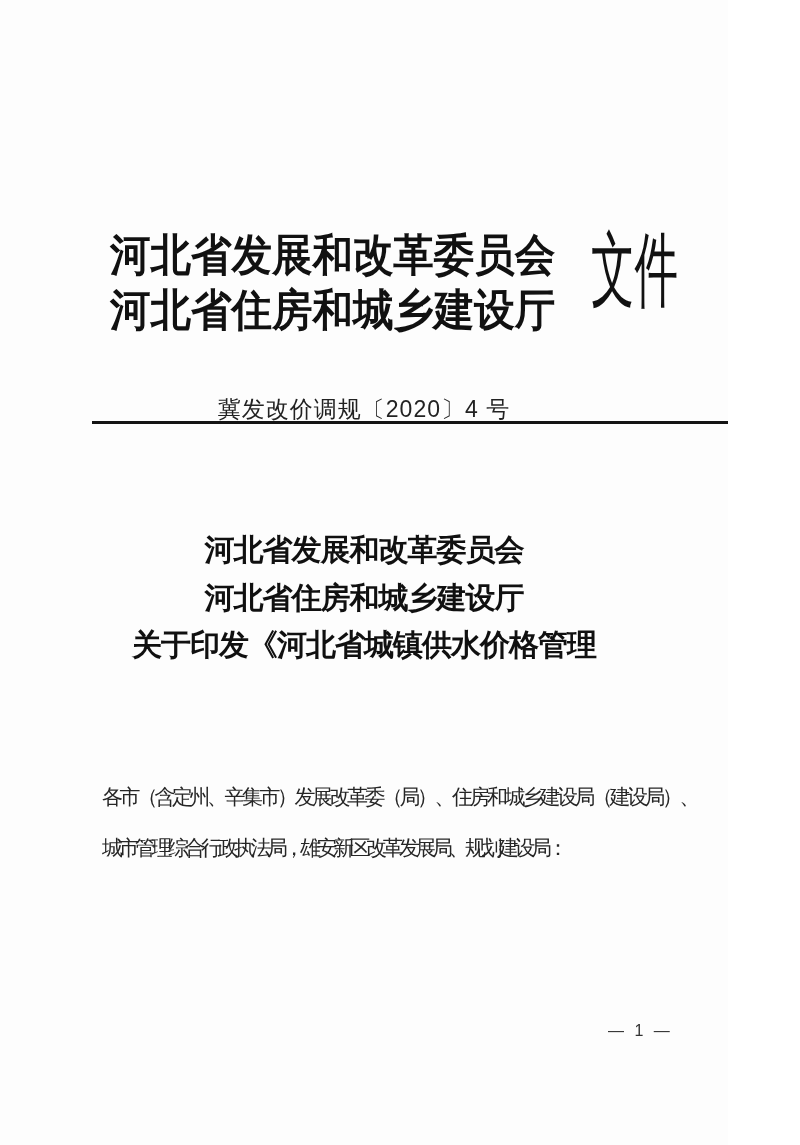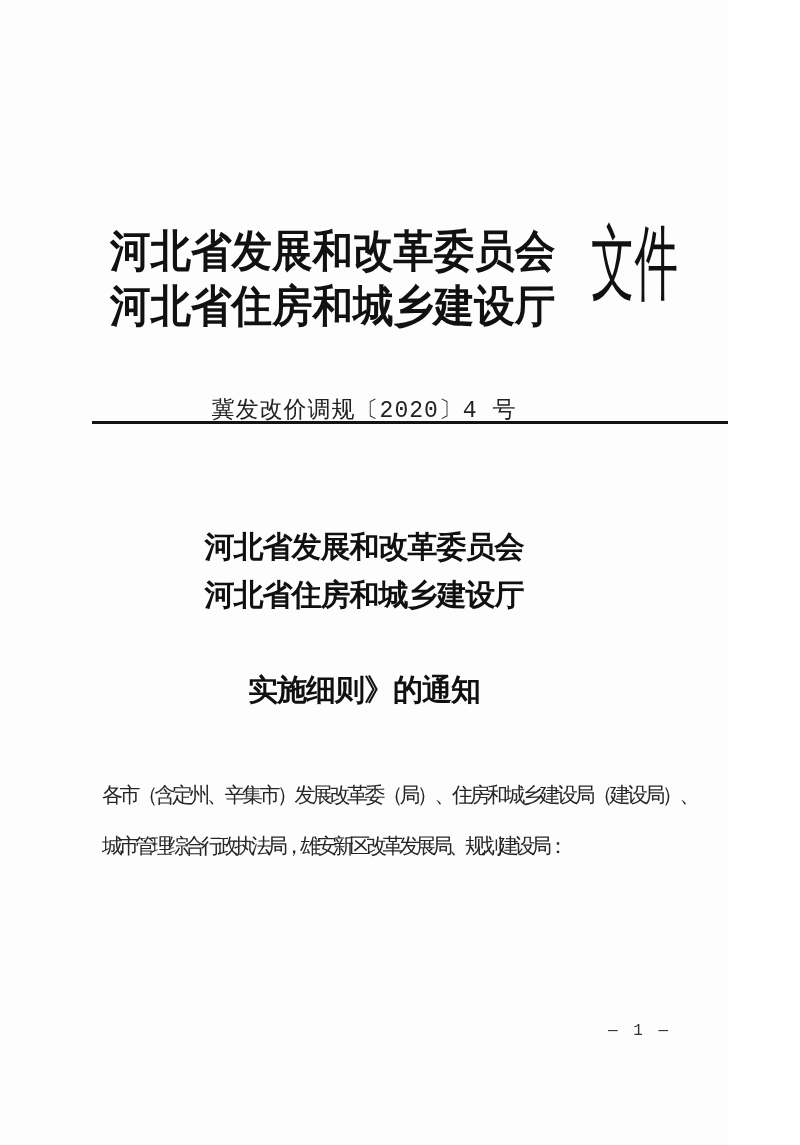--- a/index.html
+++ b/index.html
@@ -6,21 +6,21 @@
     margin: 0;
     padding: 0;
     background: #ffffff;
   }
   .page {
     position: relative;
     width: 728px;
     height: 1145px;
     background: #fdfdfd;
     overflow: hidden;
-    font-family: Liberation Mono, monospace;
+    font-family: Liberation Sans, sans-serif;
     color: #1e1e1e;
   }
 
   
   .agency {
     position: absolute;
     left: 110px;
     top: 227px;
     transform: scaleX(0.92);
     transform-origin: left top;
@@ -133,20 +133,20 @@
   </div>
 
   <div class="doc-mark">文件</div>
 
   <div class="doc-number">冀发改价调规〔2020〕4 号</div>
 
   <div class="divider"></div>
 
   <div class="title-line t1">河北省发展和改革委员会</div>
   <div class="title-line t2">河北省住房和城乡建设厅</div>
-  <div class="title-line t4">实施细则》的通知</div>
+  <div class="title-line t3">关于印发《河北省城镇供水价格管理</div>
 
   <div class="body-line b1">各市（含定州、辛集市）发展改革委（局）、住房和城乡建设局（建设局）、</div>
   <div class="body-line b2">城市管理综合行政执法局，雄安新区改革发展局、规划建设局：</div>
 
   <div class="page-number">— 1 —</div>
 
 </div>
 
 </body></html>

